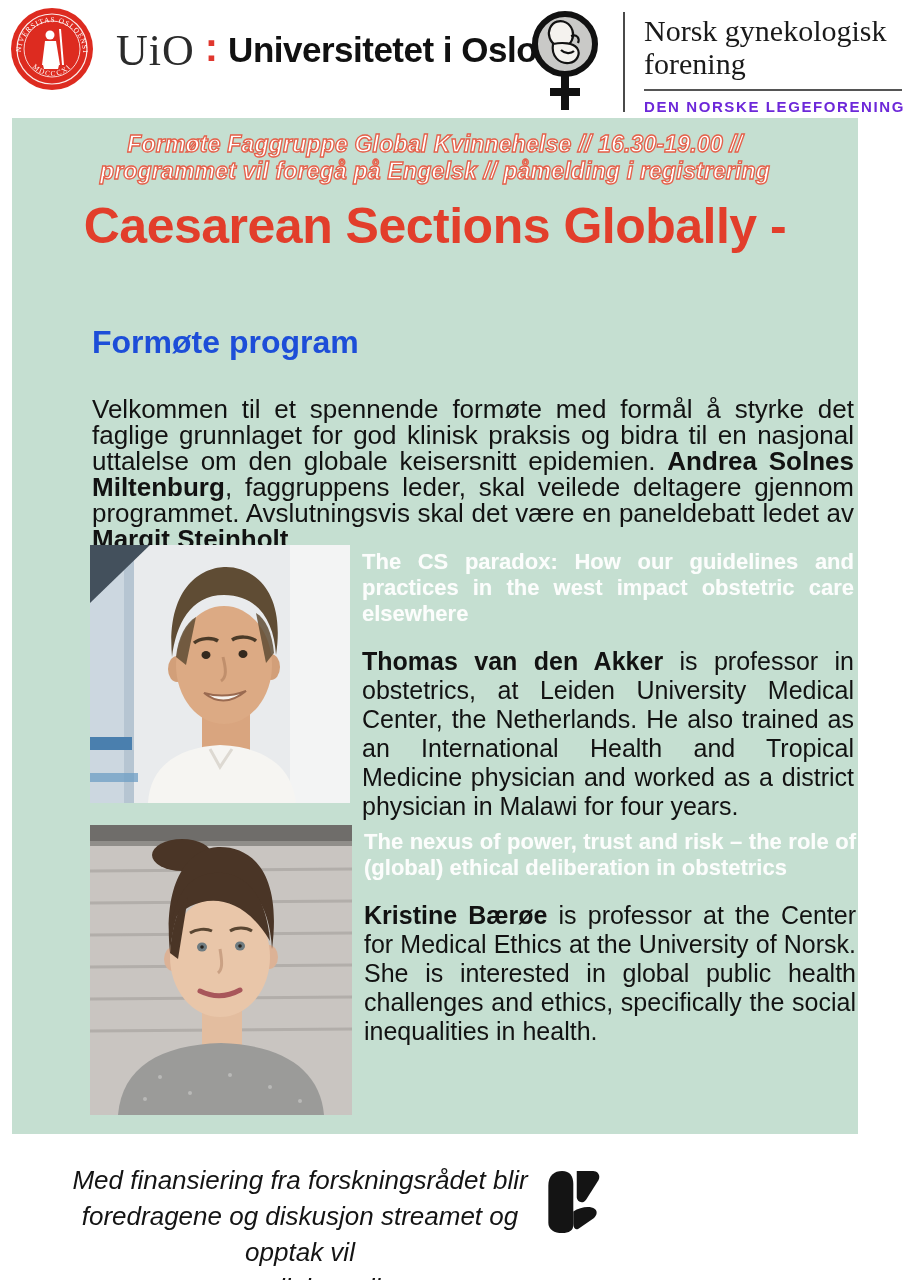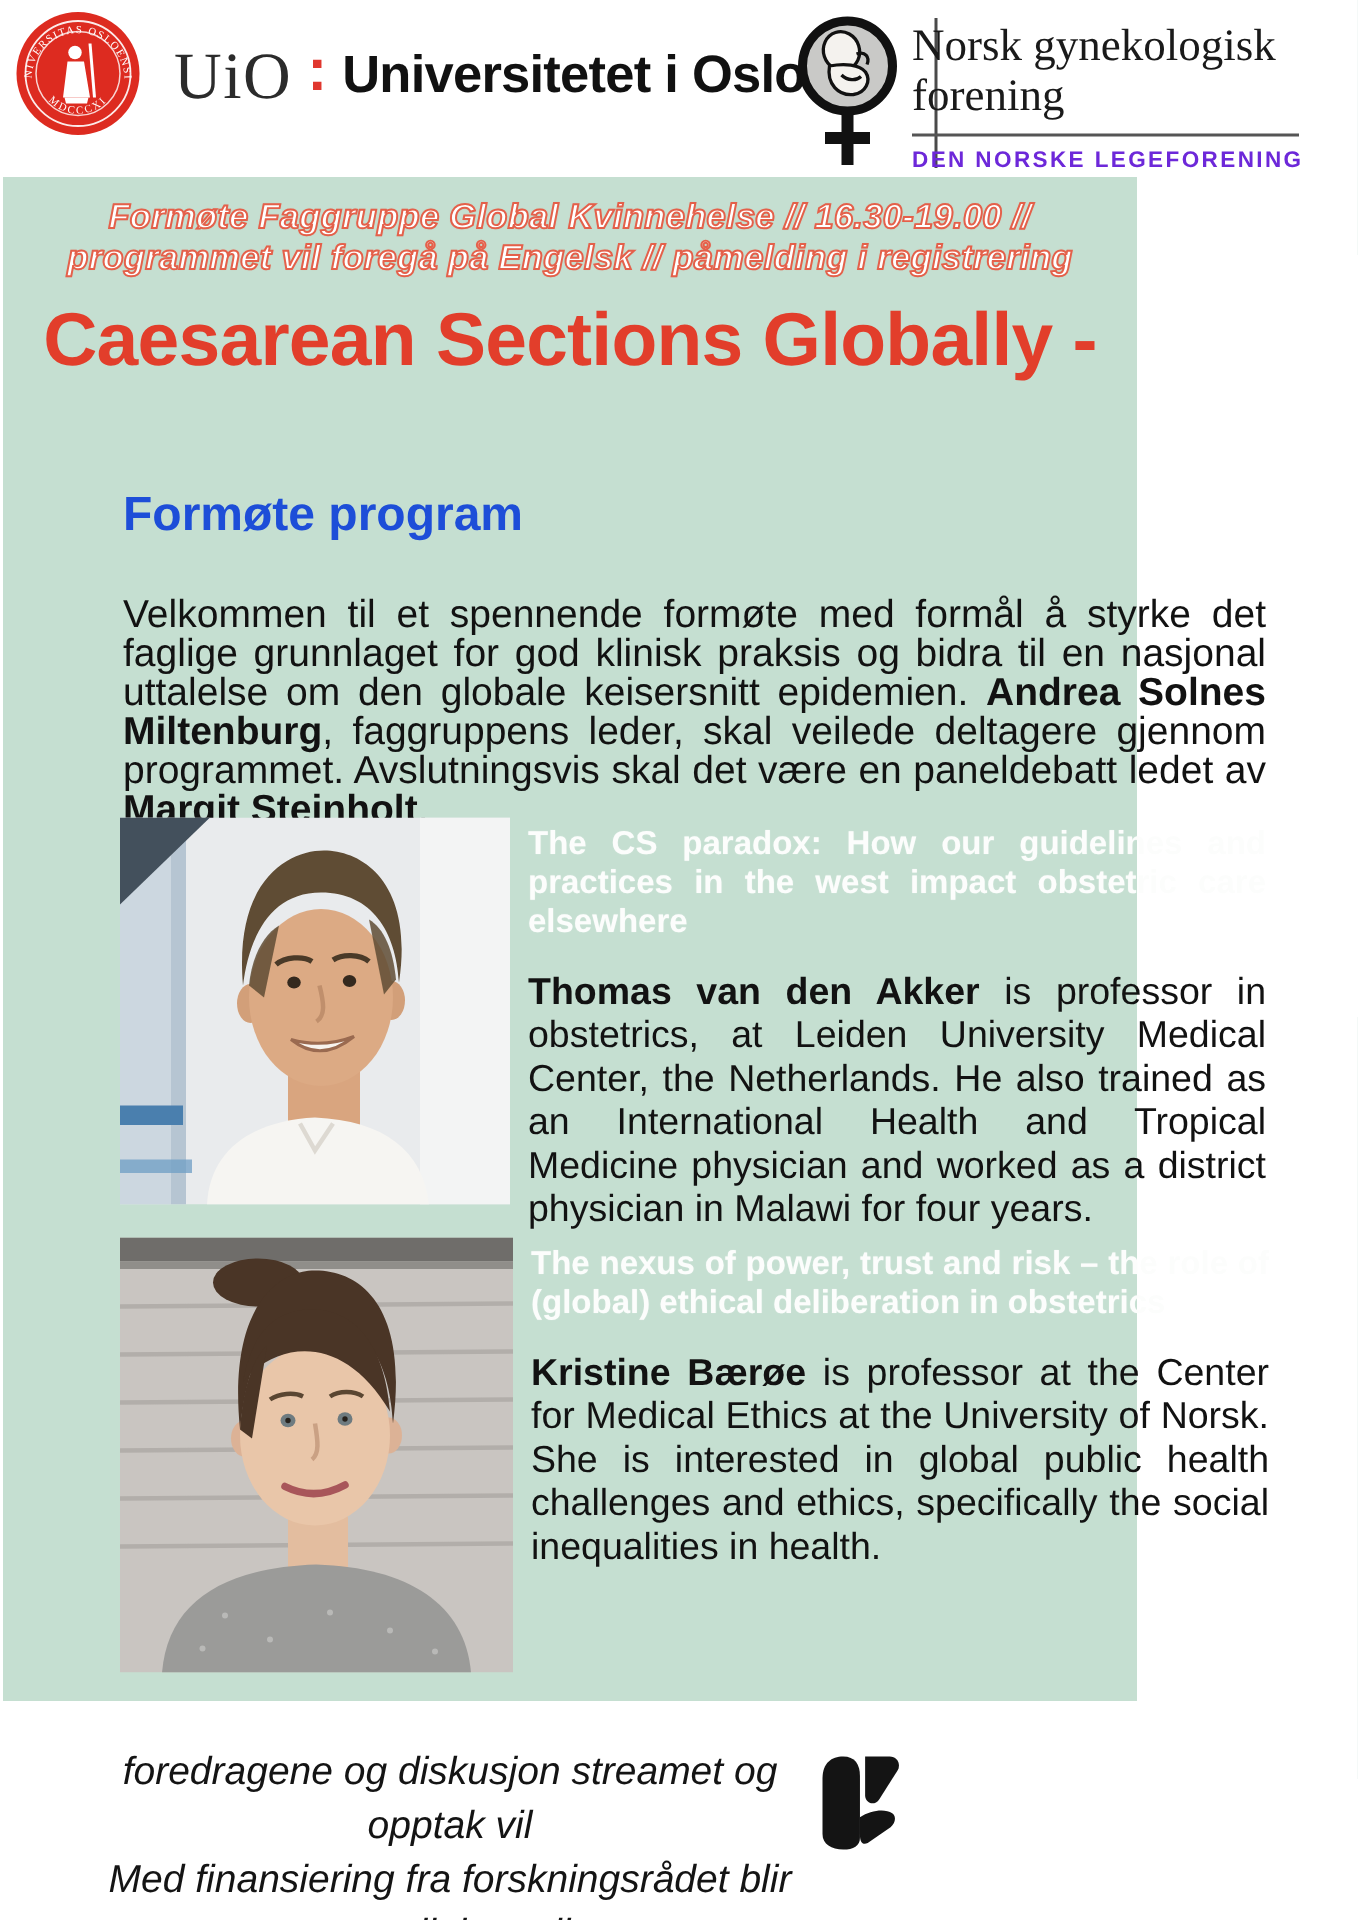--- a/index.html
+++ b/index.html
@@ -8,27 +8,27 @@
 
   
   .header { position:absolute; top:0; left:0; width:905px; height:118px; background:#ffffff; }
   .seal { position:absolute; left:10px; top:7px; width:84px; height:84px; }
   .uio-wordmark { position:absolute; left:116px; top:0; height:100px; display:flex; align-items:center; }
   .uio-u { font-family:"Liberation Serif", serif; font-size:44px; color:#2b2b2b; letter-spacing:1px; }
   .uio-colon { color:#e0372e; font-weight:900; font-size:40px; margin:0 10px 6px 10px; letter-spacing:0; }
   .uio-name { font-size:35px; font-weight:700; color:#111; letter-spacing:-0.5px; }
   .ngf-logo { position:absolute; left:531px; top:6px; width:68px; height:110px; }
   .header-divider { position:absolute; left:623px; top:12px; width:2px; height:100px; background:#4a4a4a; }
-  .ngf-text { position:absolute; left:608px; top:14px; width:260px; }
+  .ngf-text { position:absolute; left:644px; top:14px; width:260px; }
   .ngf-name { font-family:"Liberation Serif", serif; font-size:30px; line-height:33px; color:#1a1a1a; }
   .ngf-rule { margin-top:9px; width:258px; height:0; border-top:2px solid #555; }
   .ngf-parent { margin-top:7px; font-size:15px; font-weight:700; letter-spacing:1.6px; color:#6d28d9; white-space:nowrap; }
 
   
-  .green { position:absolute; left:2px; top:118px; width:756px; height:1016px; background:#c5dfd1; }
+  .green { position:absolute; left:12px; top:118px; width:846px; height:1016px; background:#c5dfd1; }
   .info { position:absolute; top:13px; left:40px; right:40px; text-align:center;
           font-size:23px; line-height:27px; font-weight:700; font-style:italic; color:#ffffff;
           -webkit-text-stroke:1.3px #e4604a; text-shadow:0 0 1px #e4604a; letter-spacing:0.2px; }
   .big-title { position:absolute; top:82px; left:0; right:0; text-align:center;
                font-size:50px; line-height:53px; font-weight:700; color:#e23e2b; letter-spacing:-0.5px; }
   .section-heading { position:absolute; top:206px; left:80px; font-size:32px; font-weight:700; color:#1d4ed8; }
   .intro { position:absolute; top:278px; left:80px; width:762px; font-size:26px; line-height:26px;
            color:#121212; text-align:justify; }
   .intro b, .bio b { font-weight:700; }
 
@@ -196,22 +196,22 @@
       </svg>
       <div class="speaker-text">
         <div class="talk-title">The nexus of power, trust and risk – the role of (global) ethical deliberation in obstetrics</div>
         <p class="bio"><b>Kristine Bærøe</b><span> is professor at the Center for Medical Ethics at the University of Norsk. She is interested in global public health challenges and ethics, specifically the social inequalities in health.</span></p>
       </div>
     </div>
   </div>
 
   <div class="footer">
     <div class="funding-note">
+      <div>Med finansiering fra forskningsrådet blir</div>
       <div>foredragene og diskusjon streamet og opptak vil</div>
-      <div>Med finansiering fra forskningsrådet blir</div>
       <div>være tilgjengelig</div>
     </div>
     <div class="fr-logo">
       <svg class="fr-mark" viewBox="0 0 72 78">
         <path d="M12,20 C12,8 19,3 28,3 C37,3 41,9 41,18 L41,66 C41,72 36,75 28,75 C19,75 12,71 12,63 Z" fill="#141414"></path>
         <path d="M45,3 L64,3 C70,3 73,9 70,14 L56,36 C52,42 45,39 45,33 Z" fill="#141414"></path>
         <path d="M41,50 C49,45 60,43 66,47 C70,50 68,56 63,59 L47,70 C43,72 41,69 41,64 Z" fill="#141414"></path>
       </svg>
     </div>
   </div>

